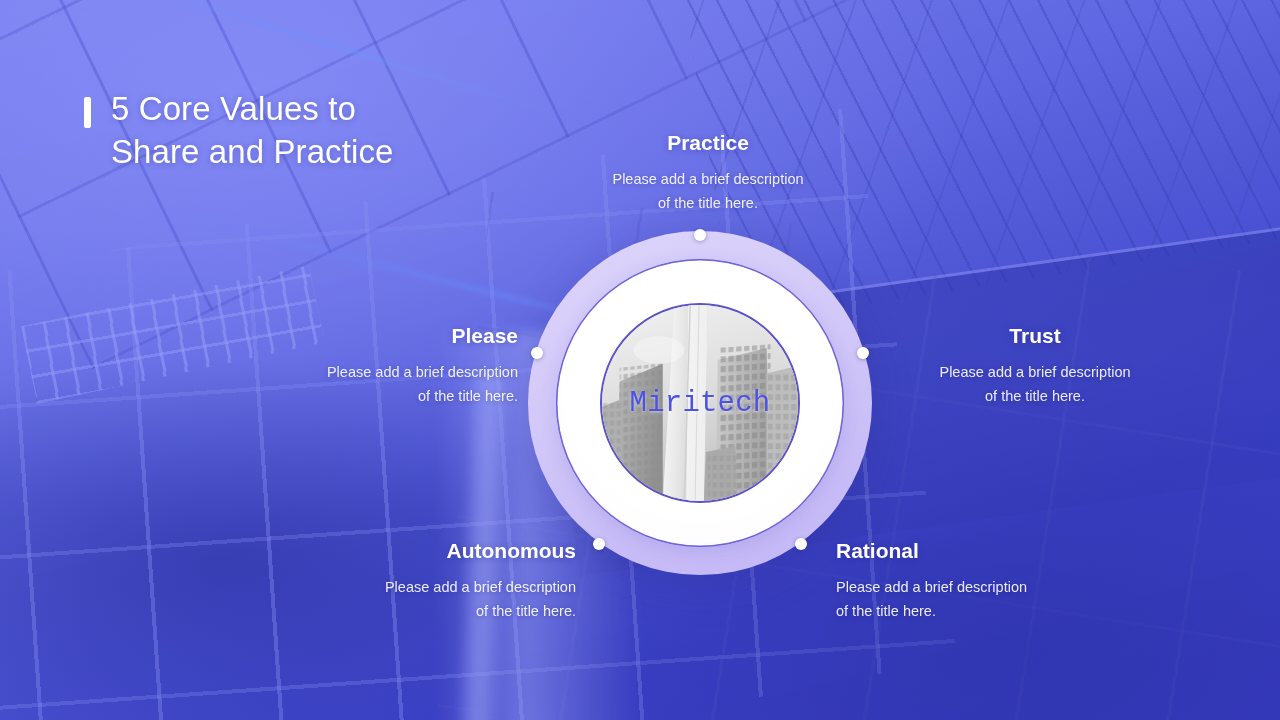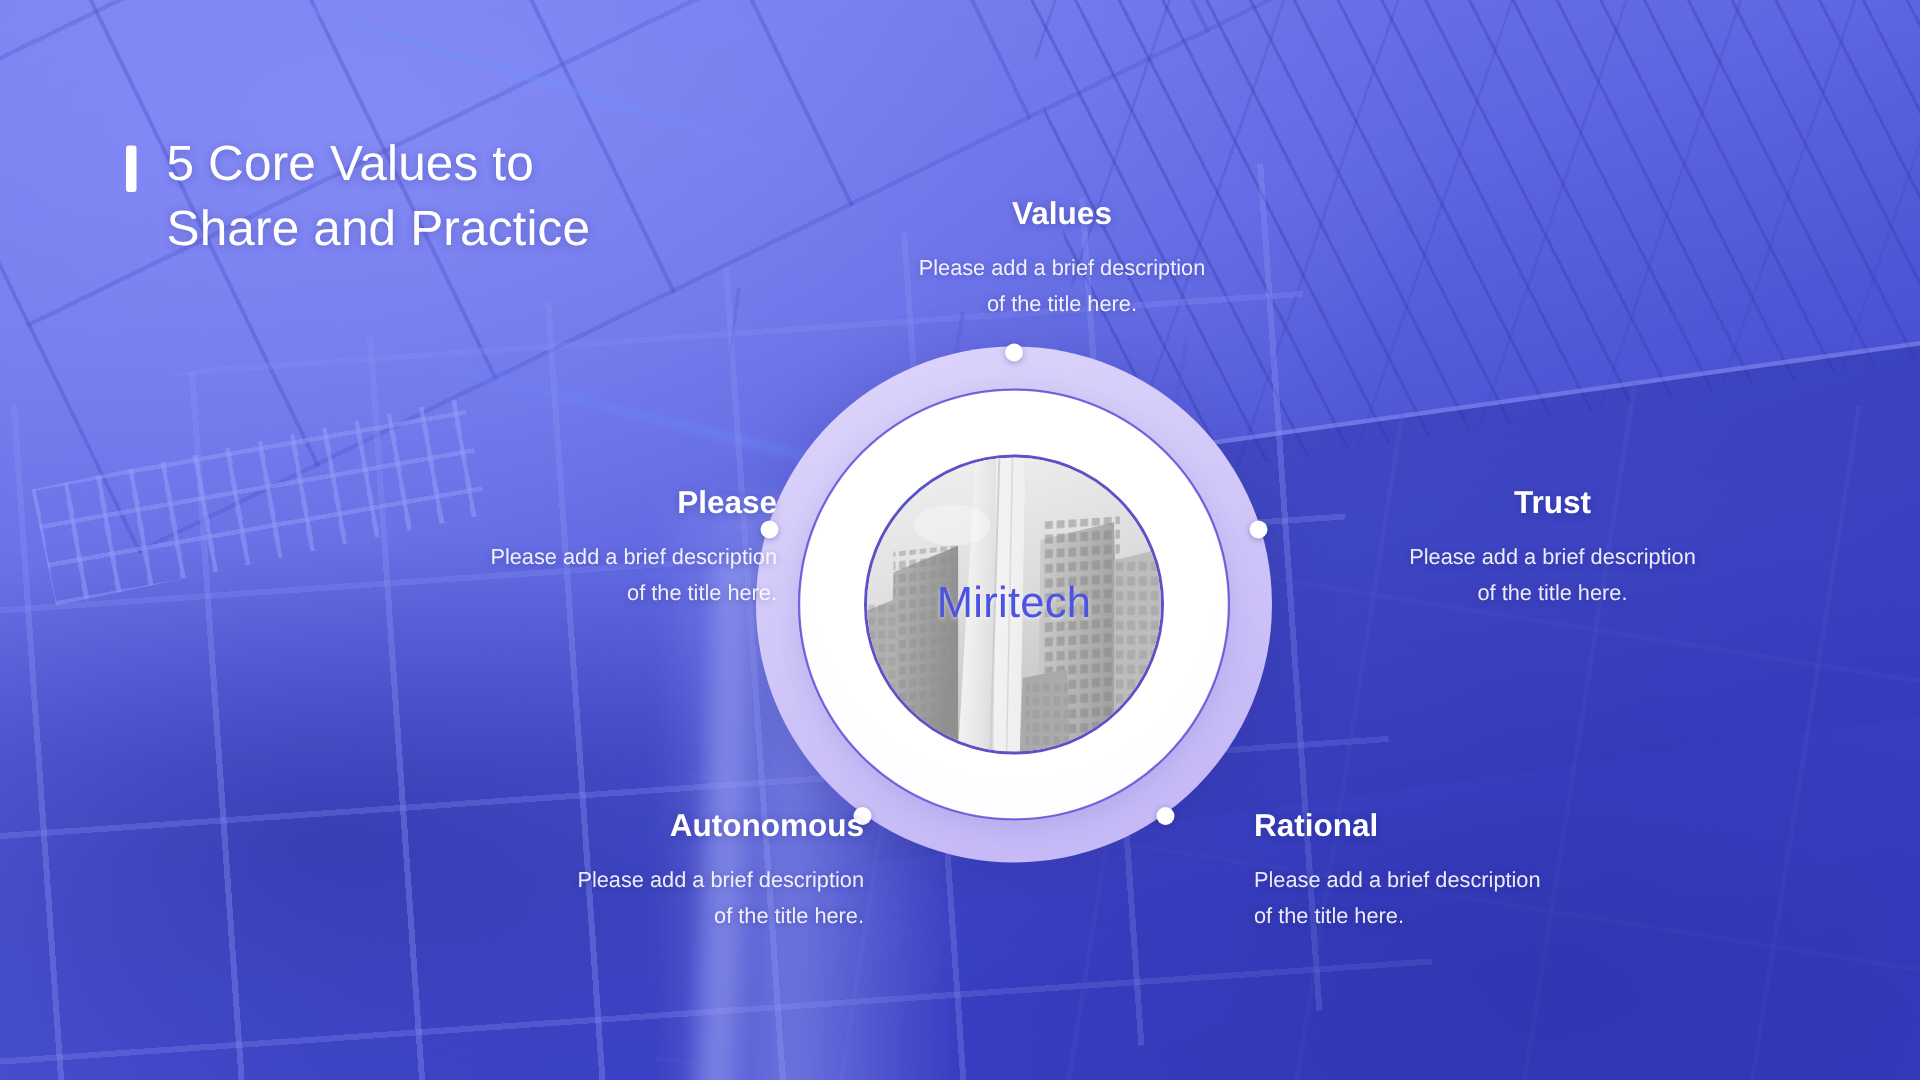--- a/index.html
+++ b/index.html
@@ -185,23 +185,24 @@
     font-weight:400;
     line-height:1.30;
     letter-spacing:.1px;
     white-space:pre-line;
     text-shadow:0 1px 6px rgba(30,34,120,.30);
   }
 
   
   .emblem {
     position:absolute;
-    left:676px; top:403px;
+    left:700px; top:403px;
     width:344px; height:344px;
     transform:translate(-50%,-50%);
+    font-family:Liberation Mono, monospace;
   }
   .ring-outer {
     position:absolute; inset:0;
     border-radius:50%;
     background:linear-gradient(160deg, #ddd6fb 0%, #d3c9f9 40%, #c9bdf7 72%, #c3b6f6 100%);
     box-shadow:0 10px 42px rgba(40,40,130,.26);
   }
   .ring-white {
     position:absolute; left:28px; top:28px;
     width:288px; height:288px;
@@ -364,21 +365,21 @@
     <div class="brand-name">Miritech</div>
 
     <div class="node-dot" style="left:172px; top:4px;"></div>
     <div class="node-dot" style="left:335px; top:122px;"></div>
     <div class="node-dot" style="left:273px; top:313px;"></div>
     <div class="node-dot" style="left:71px;  top:313px;"></div>
     <div class="node-dot" style="left:9px;   top:122px;"></div>
   </div>
 
   <div class="value v-honesty">
-    <div class="v-title">Values</div>
+    <div class="v-title">Practice</div>
     <div class="v-desc">Please add a brief description
 of the title here.</div>
   </div>
 
   <div class="value v-trust">
     <div class="v-title">Trust</div>
     <div class="v-desc">Please add a brief description
 of the title here.</div>
   </div>
 

